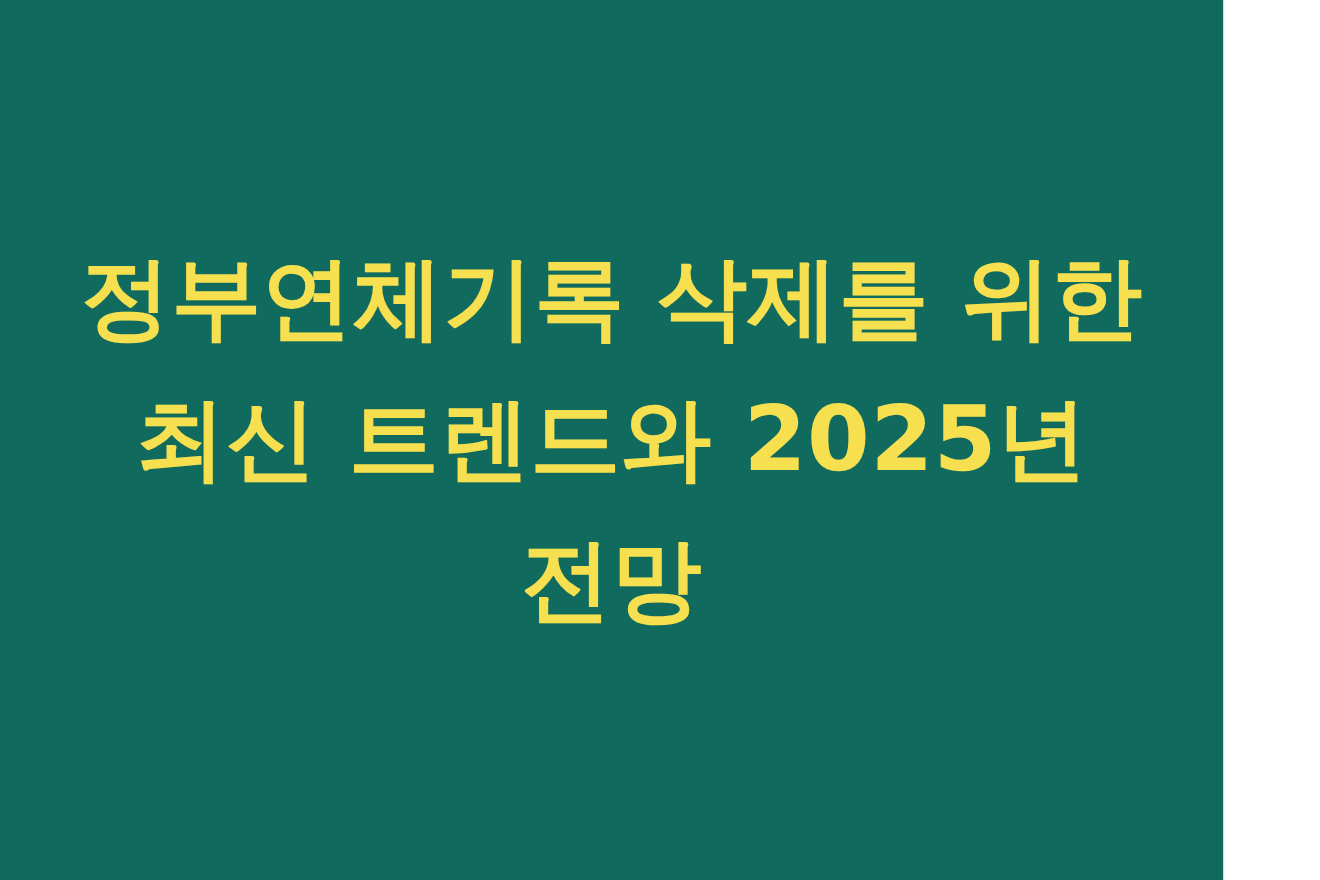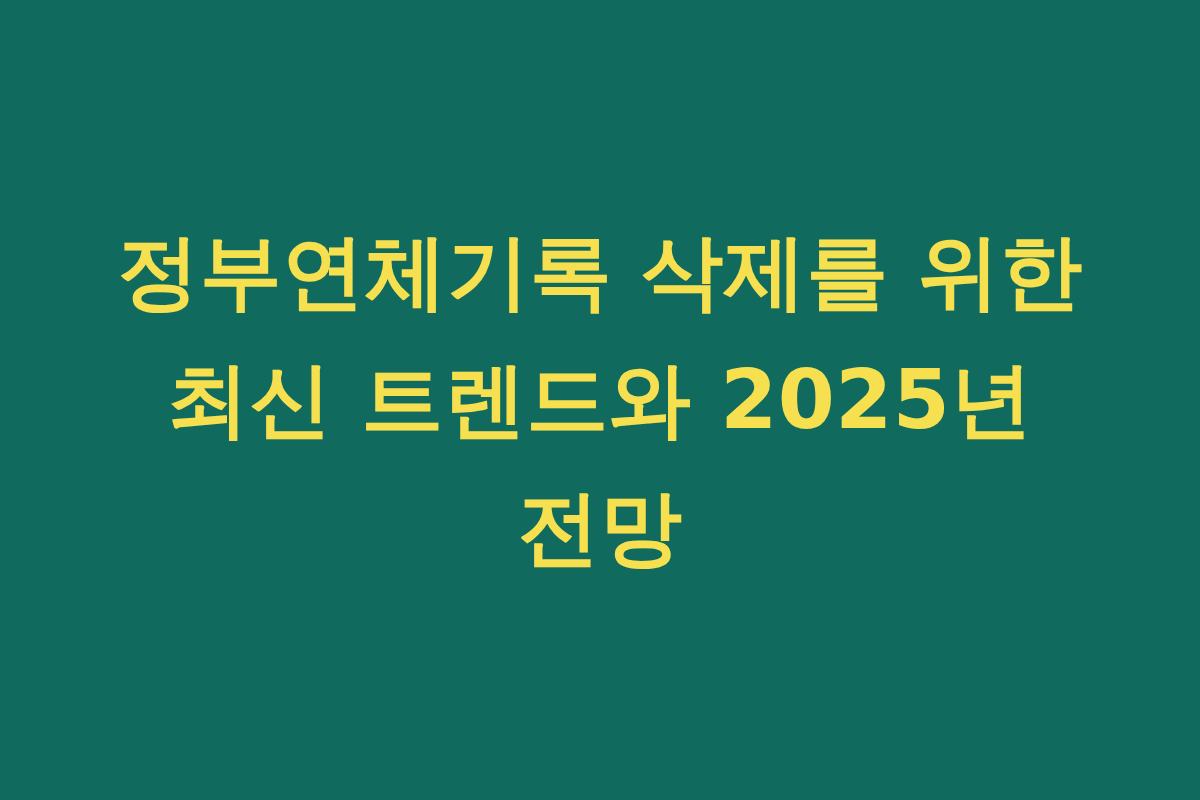--- a/index.html
+++ b/index.html
@@ -10,21 +10,21 @@
 
   body {
     width: 1200px;
     height: 800px;
     overflow: hidden;
     font-family: "DejaVu Sans", "Liberation Sans", sans-serif;
   }
 
   .title-card {
     position: relative;
-    width: 1200px;
+    width: 1112px;
     height: 800px;
     box-sizing: border-box;
     display: flex;
     align-items: center;
     justify-content: center;
     background: #106B5E;
   }
 
   .title-block {
     width: 1010px;

